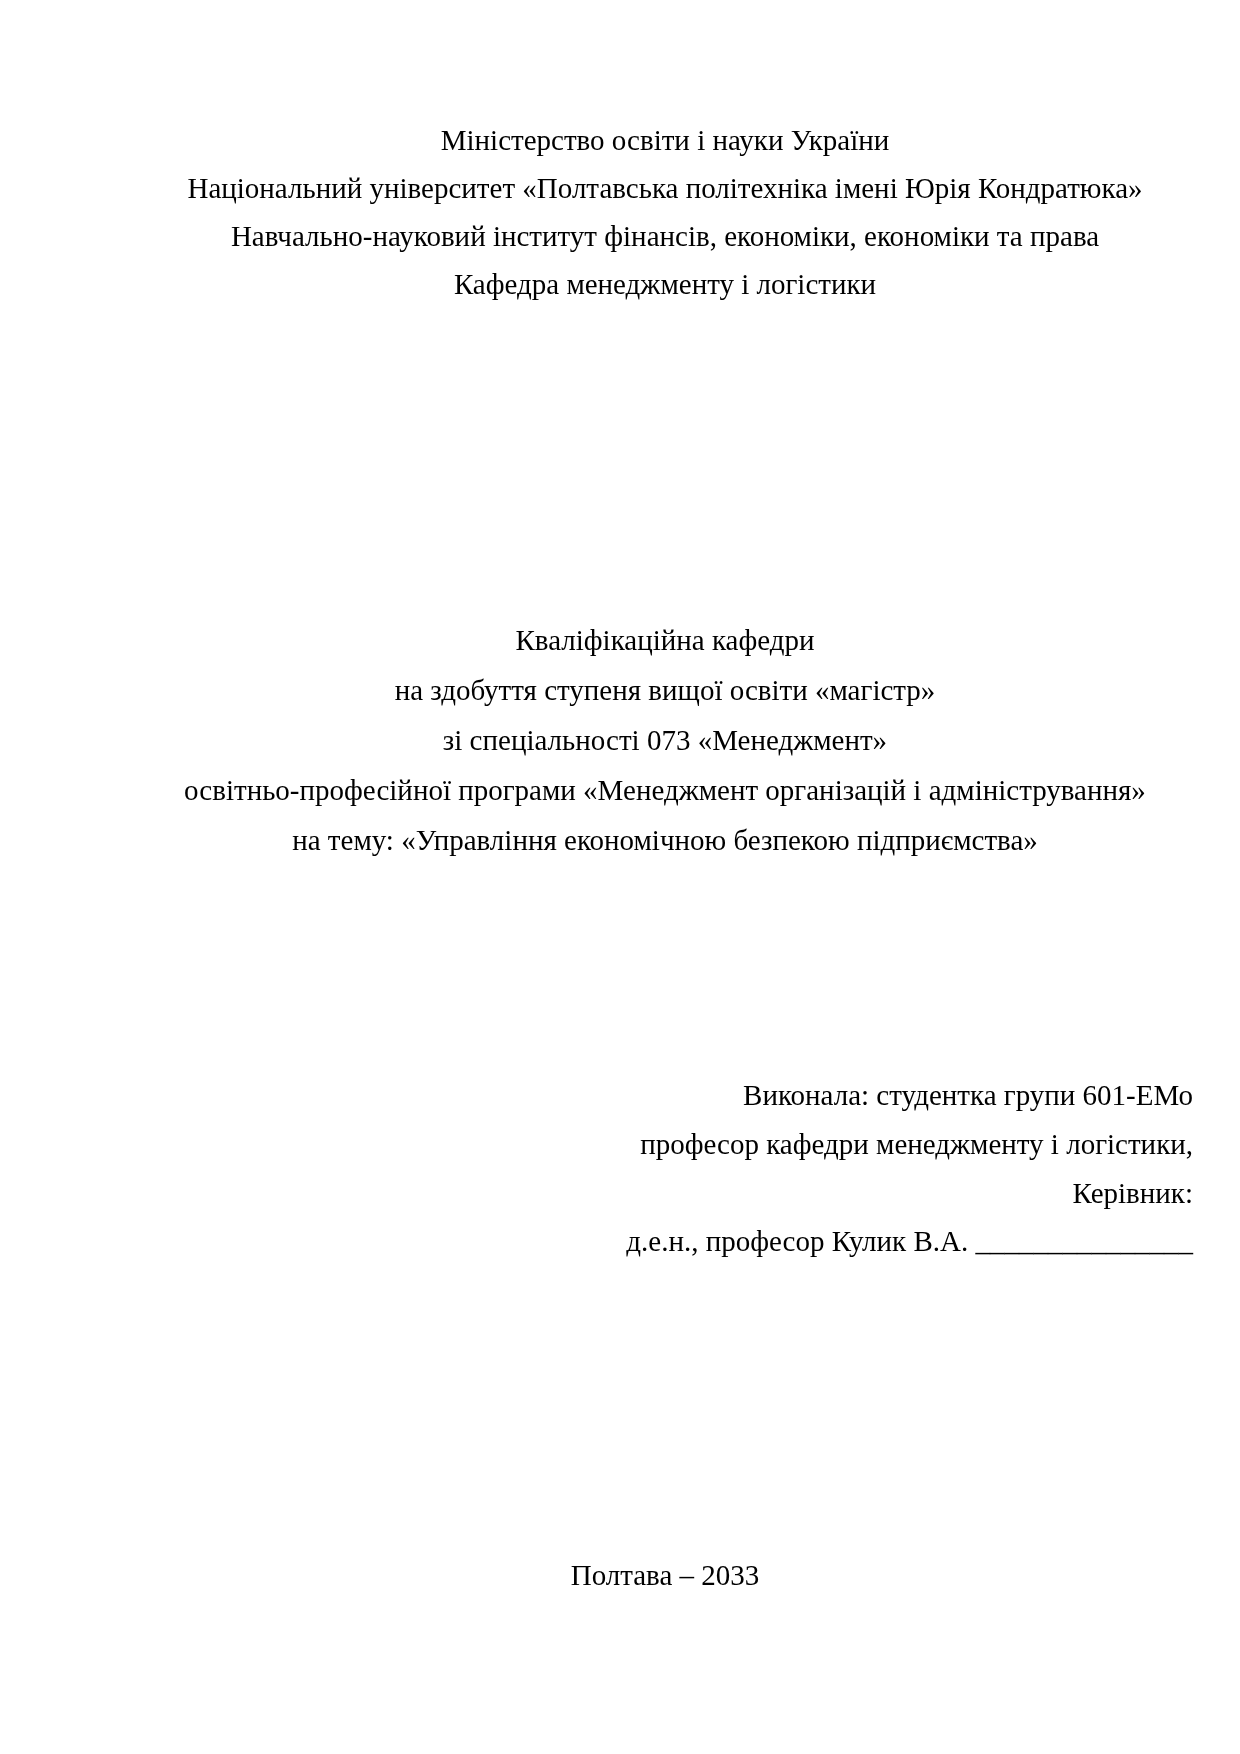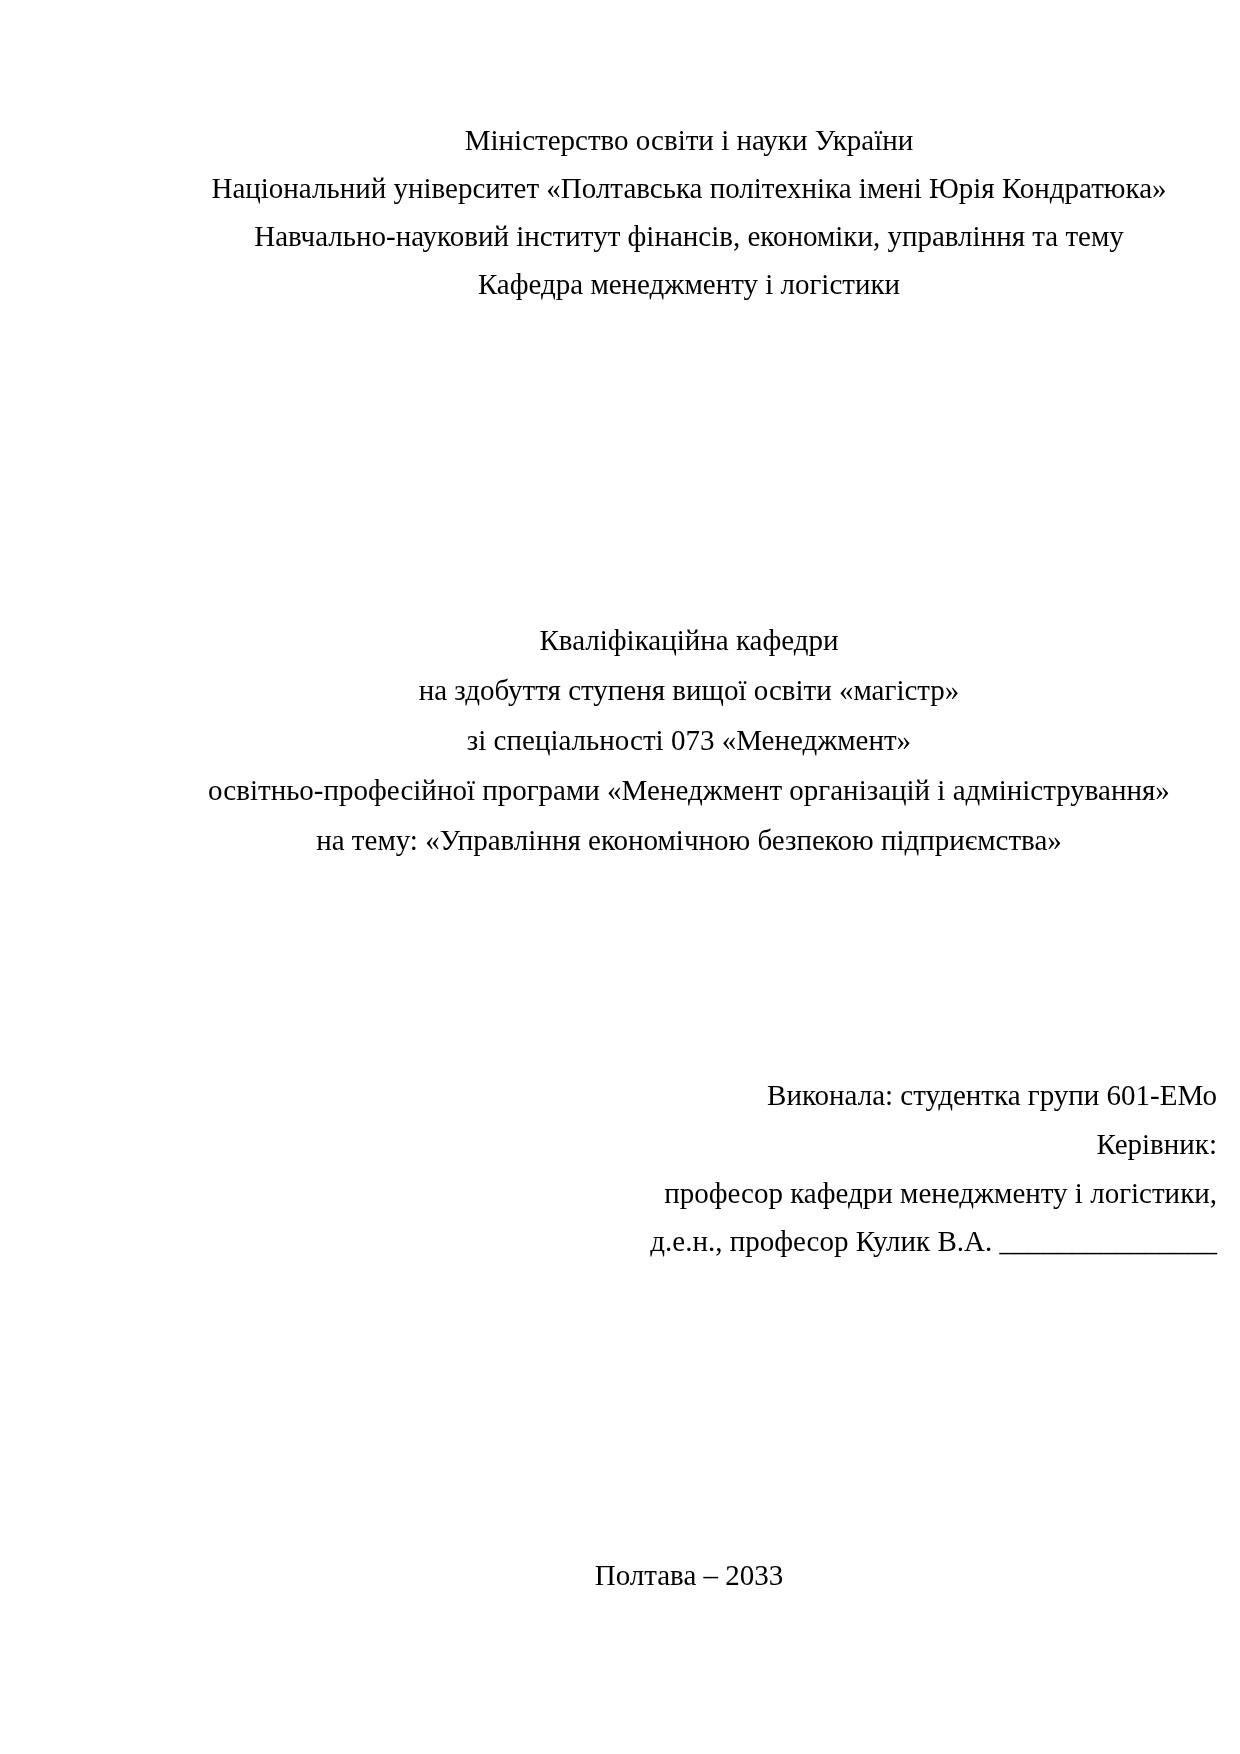--- a/index.html
+++ b/index.html
@@ -12,21 +12,20 @@
     width: 1240px;
     height: 1754px;
     background: #ffffff;
     overflow: hidden;
     font-family: "Liberation Serif", "DejaVu Serif", serif;
     font-size: 29px;
     color: #000000;
   }
   .block {
     position: absolute;
-    margin-left: 24px;
   }
   .centered {
     left: 180px;
     width: 970px;
     text-align: center;
   }
   .line {
     white-space: nowrap;
   }
   .header-block {
@@ -50,36 +49,36 @@
   }
 </style>
 </head>
 <body>
 
 <div class="page">
 
   <div class="block centered header-block">
     <div class="line">Міністерство освіти і науки України</div>
     <div class="line">Національний університет «Полтавська політехніка імені Юрія Кондратюка»</div>
-    <div class="line">Навчально-науковий інститут фінансів, економіки, управління та тему</div>
+    <div class="line">Навчально-науковий інститут фінансів, економіки, економіки та права</div>
     <div class="line">Кафедра менеджменту і логістики</div>
   </div>
 
   <div class="block centered title-block">
     <div class="line">Кваліфікаційна кафедри</div>
     <div class="line">на здобуття ступеня вищої освіти «магістр»</div>
     <div class="line">зі спеціальності 073 «Менеджмент»</div>
     <div class="line">освітньо-професійної програми «Менеджмент організацій і адміністрування»</div>
     <div class="line">на тему: «Управління економічною безпекою підприємства»</div>
   </div>
 
   <div class="block author-block">
     <div class="line">Виконала: студентка групи 601-ЕМо</div>
+    <div class="line">професор кафедри менеджменту і логістики,</div>
     <div class="line">Керівник:</div>
-    <div class="line">професор кафедри менеджменту і логістики,</div>
     <div class="line">д.е.н., професор Кулик В.А. _______________</div>
   </div>
 
   <div class="block centered footer-block">
     <div class="line">Полтава – 2033</div>
   </div>
 
 </div>
 
 </body></html>

